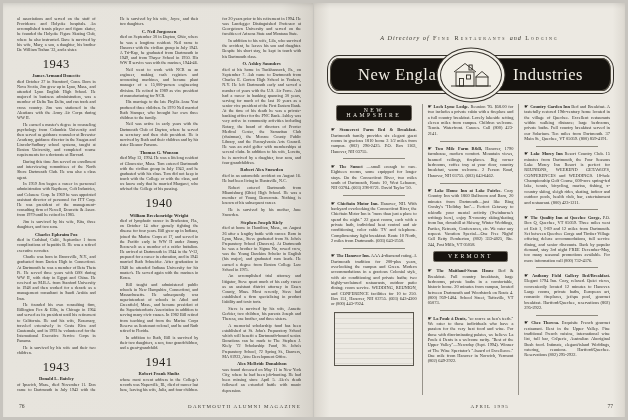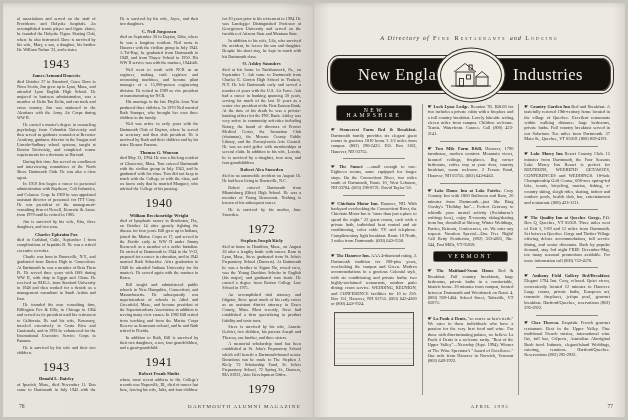--- a/index.html
+++ b/index.html
@@ -136,27 +136,25 @@
       <div class="obit-col">
 
       <div class="blk cont">for 20 years prior to his retirement in 1994. He was Landegger Distinguished Professor at Georgetown University and served on the faculties of Arizona State and Montana State.</div>
         <div class="blk para">In addition to his wife, Lila, who survived the accident, he leaves his son and daughter. Despite his short stay, he kept in touch with his Dartmouth class.</div>
         <div class="blk name">O. Ashley Saunders</div>
         <div class="blk lead">died at his home in Tunkhannock, Pa., on September 7. Ash came to Dartmouth from Charles E. Gorton High School in Yonkers, N.Y. He left Dartmouth early and served a number of years with the U.S. Air Force. Ash had a career in banking spanning 30 years, serving for much of the last 10 years as a senior vice president of the First Eastern Bank. At the time of his death he was a private-banking officer for the PNC Bank. Ashley was very active in community activities including Rotary, the board of directors of Procter Medical Center, the Samaritan Club (chairman), the Monroe County Public Library, and the Pennsylvania Arts Council. He was an avid golfer with memberships at several clubs. In addition to his wife, Loretta, he is survived by a daughter, four sons, and four grandchildren.</div>
         <div class="blk name">Robert Alex Snowden</div>
         <div class="blk lead">died in an automobile accident on August 16. He had been living in Huntsville, N.C.</div>
         <div class="blk para">Robert entered Dartmouth from Miamisburg (Ohio) High School. He was a member of Young Democrats. Nothing is known of his subsequent career.</div>
         <div class="blk para">He is survived by his mother, June Snowden.</div>
-        <div class="blk year">1972</div>
         <div class="blk name">Stephen Joseph Kiely</div>
         <div class="blk lead">died at home in Hamilton, Mass., on August 26 after a lengthy battle with cancer. Born in Lynn, Mass., Steve graduated from St. John's Preparatory School (Danvers). At Dartmouth he was a brother in Sigma Nu, rowed crew, was the Young Dawkins Scholar in English (his major), and graduated cum laude. He earned a degree from Boston College Law School in 1975.</div>
         <div class="blk para">An accomplished trial attorney and litigator, Steve spent much of his early career as an assistant district attorney in Essex County, Mass. Most recently, Steve had established a firm specializing in product liability and toxic torts.</div>
         <div class="blk para">Steve is survived by his wife, Annette Gerbier, two children, his parents Joseph and Theresa, one brother, and three sisters.</div>
         <div class="blk para">A memorial scholarship fund has been established at St. John's Preparatory School which will benefit a Dartmouth-bound senior. Donations can be made to The Stephen J. Kiely '72 Scholarship Fund, St. John's Preparatory School, 72 Spring St., Danvers, MA 01923, Attn: Development Office.</div>
-        <div class="blk year">1979</div>
         <div class="blk name">Alex McBride Donaldson</div>
         <div class="blk lead">was found deceased on May 11 in New York City, where he had been job-hunting. He had been missing since April 5. Alex's death followed an extended battle with manic depression.</div>
       </div>
     </div>
   <div class="l-footer">
     <span class="pgnum">76</span>
     <span>DARTMOUTH ALUMNI MAGAZINE</span>
   </div>
 </div>
 

